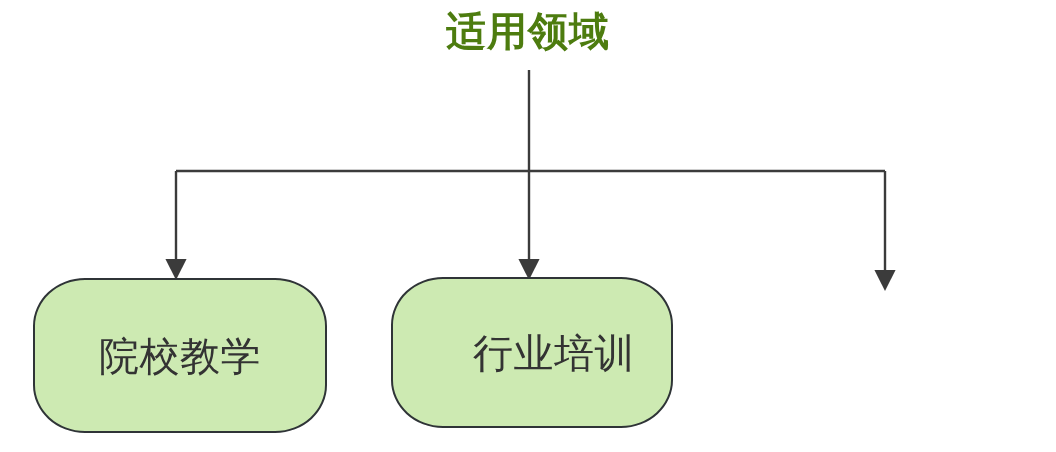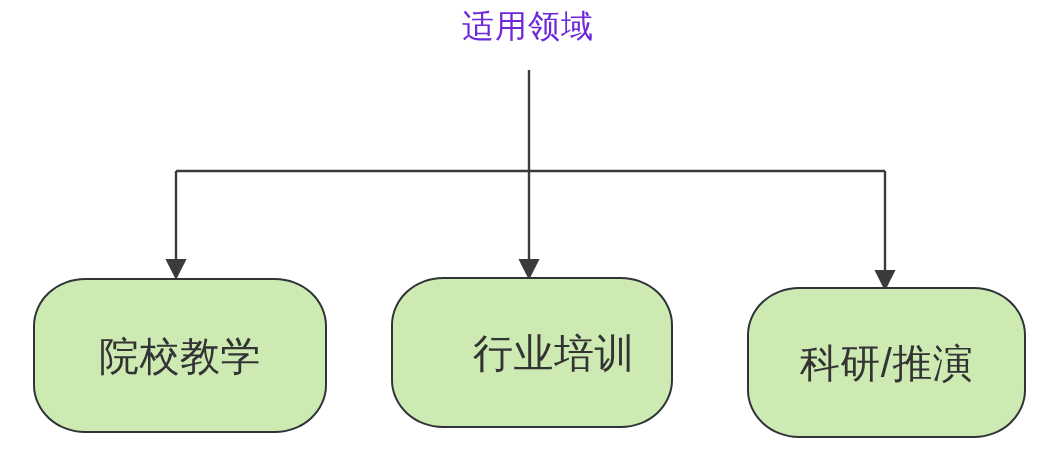--- a/index.html
+++ b/index.html
@@ -47,25 +47,26 @@
   #root-title {
     position: absolute;
     left: 0;
     top: 8px;
     width: 1056px;
     text-align: center;
     pointer-events: none;
   }
   #root-title-text {
     display: inline-block;
-    font-size: 32px;
+    font-size: 40px;
     line-height: 1.15;
-    color: #6d28d9;
+    color: #4d7c0f;
     letter-spacing: 1px;
     white-space: nowrap;
+    font-weight: bold;
   }
   
   #node-0 { left: 33px;  top: 278px; width: 294px; height: 155px; }
   #node-1 { left: 391px; top: 277px; width: 282px; height: 151px; padding-left: 44px; }
   #node-2 { left: 747px; top: 287px; width: 279px; height: 151px; }
 </style>
 </head>
 <body>
 
 <div id="diagram-root">
@@ -91,17 +92,14 @@
   </div>
 
   <div class="node" id="node-0">
     <span class="node-label">院校教学</span>
   </div>
 
   <div class="node" id="node-1">
     <span class="node-label">行业培训</span>
   </div>
 
-  <div class="node" id="node-2">
-    <span class="node-label">科研/推演</span>
-  </div>
 
 </div>
 
 </body></html>

